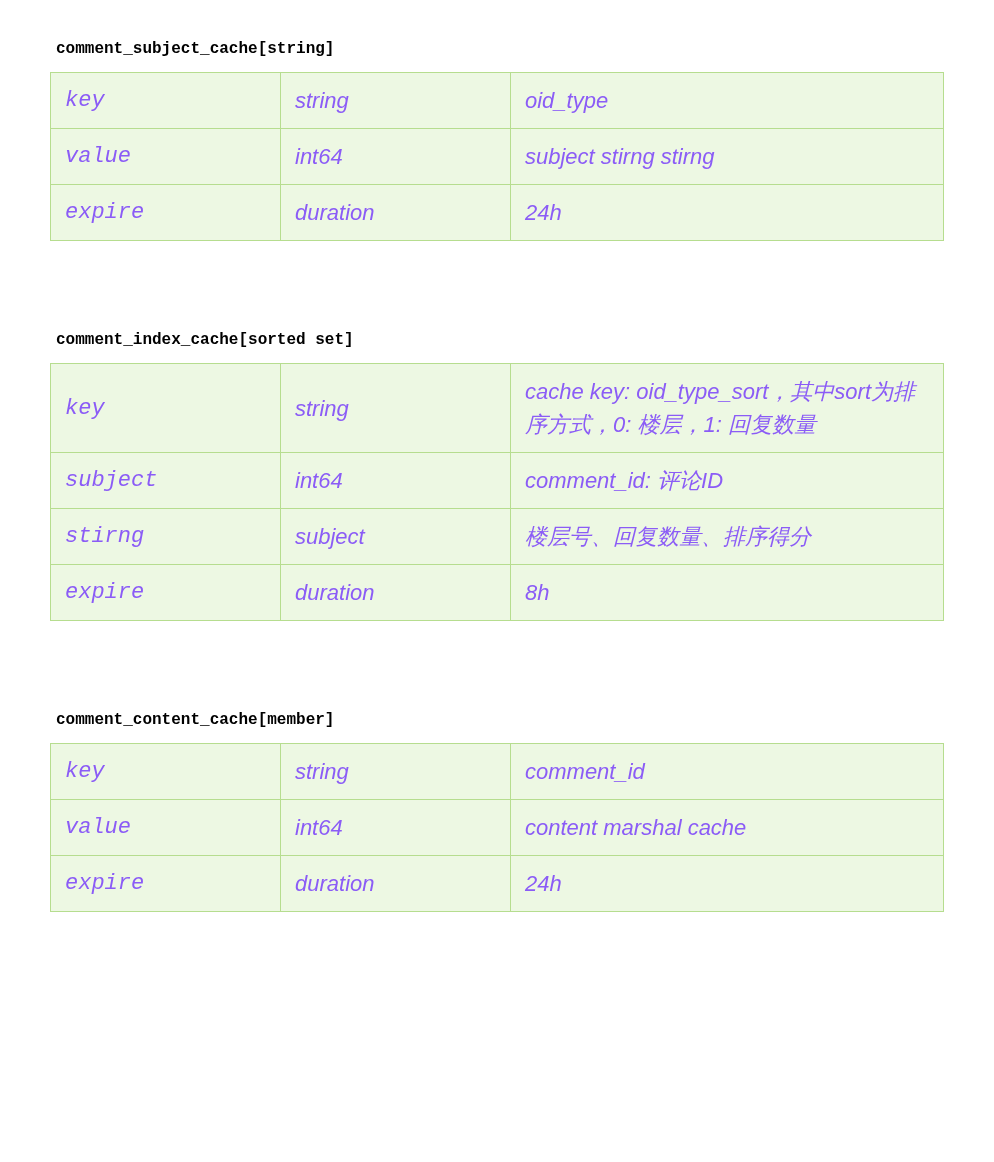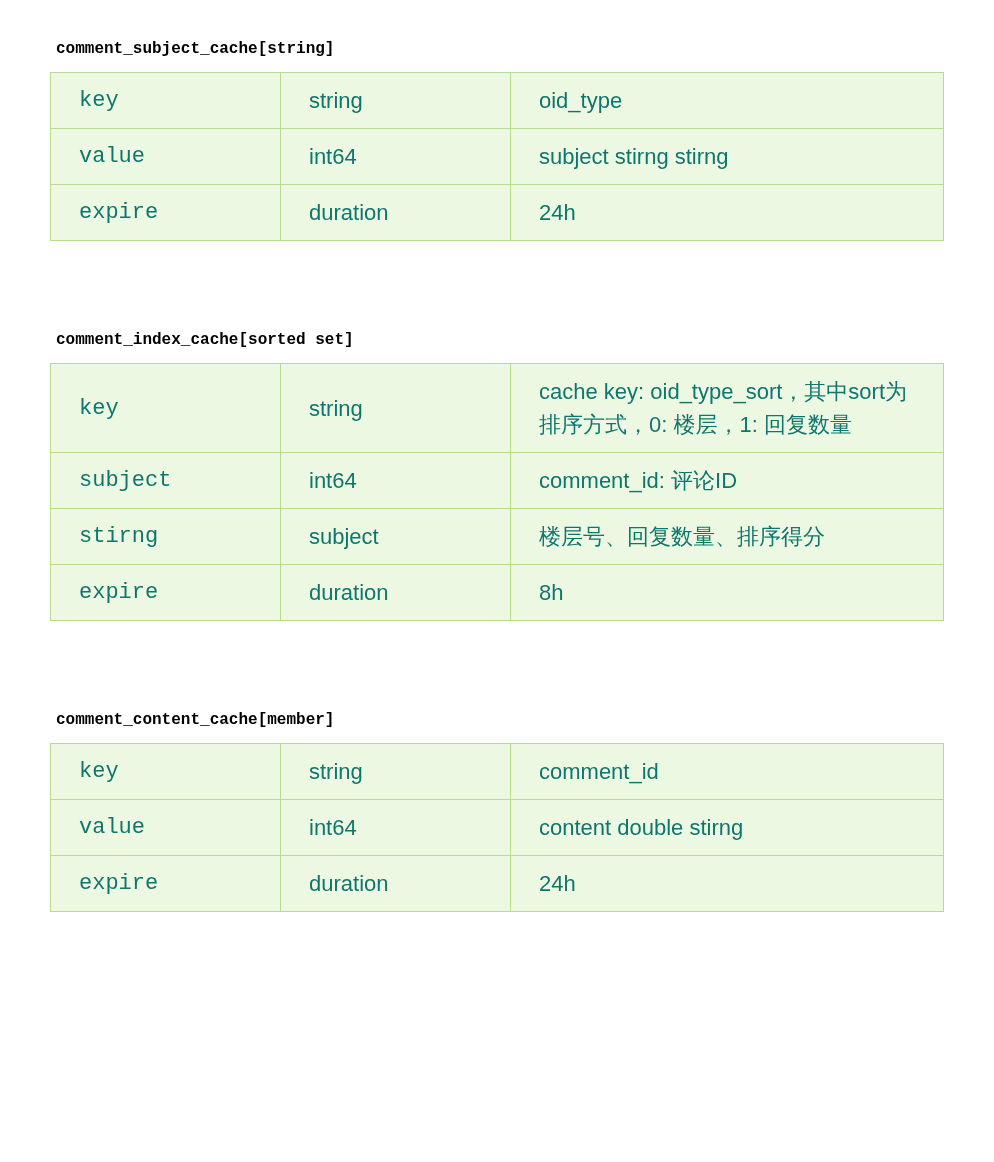--- a/index.html
+++ b/index.html
@@ -29,25 +29,26 @@
       padding-left: 6px;
     }
     table {
       width: 100%;
       border-collapse: collapse;
       table-layout: fixed;
     }
     td {
       border: 1px solid #b6dd8f;
       background: #edf8e3;
-      padding: 11px 28px;
+      padding: 11px 14px;
       font-size: 22px;
       line-height: 1.5;
       vertical-align: middle;
-      color: #0f766e;
+      color: #8b5cf6;
+      font-style: italic;
     }
     td.col1 {
       width: 230px;
       font-family: "SFMono-Regular", Consolas, "Liberation Mono", Menlo, monospace;
     }
     td.col2 {
       width: 230px;
     }
     td.col3 {
       width: auto;
@@ -111,21 +112,21 @@
       <table>
         <tbody>
           <tr>
             <td class="col1">key</td>
             <td class="col2">string</td>
             <td class="col3">comment_id</td>
           </tr>
           <tr>
             <td class="col1">value</td>
             <td class="col2">int64</td>
-            <td class="col3">content double stirng</td>
+            <td class="col3">content marshal cache</td>
           </tr>
           <tr>
             <td class="col1">expire</td>
             <td class="col2">duration</td>
             <td class="col3">24h</td>
           </tr>
         </tbody>
       </table>
     </div>
   </div>

